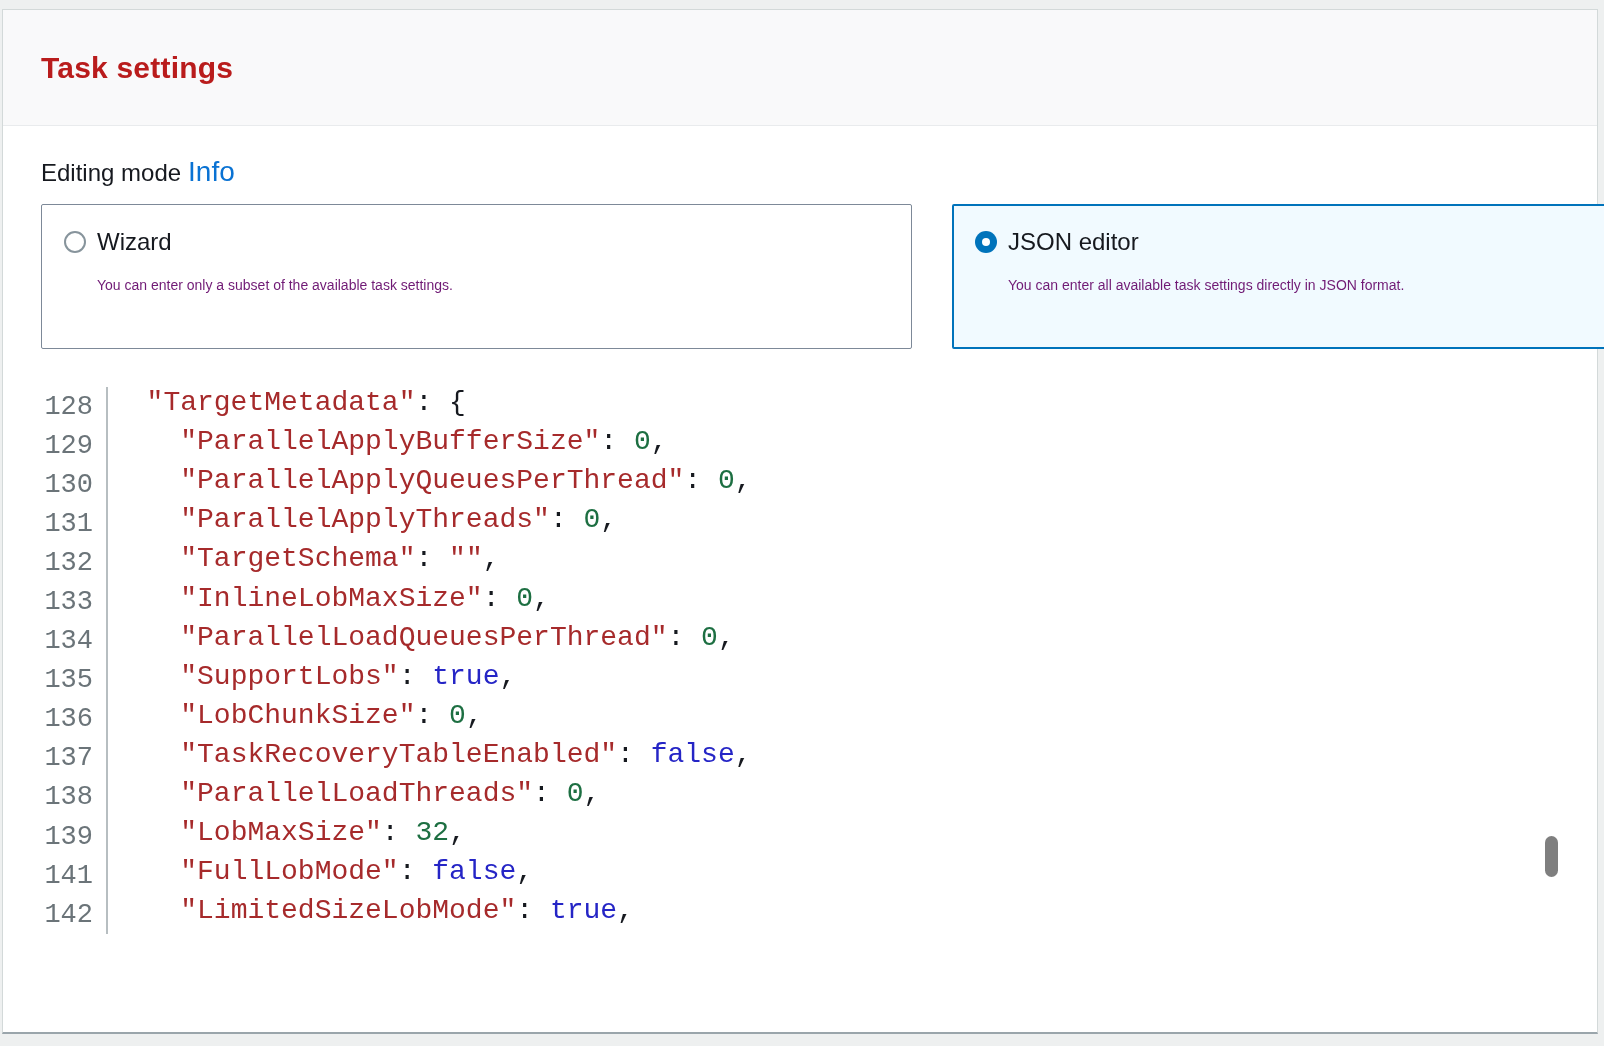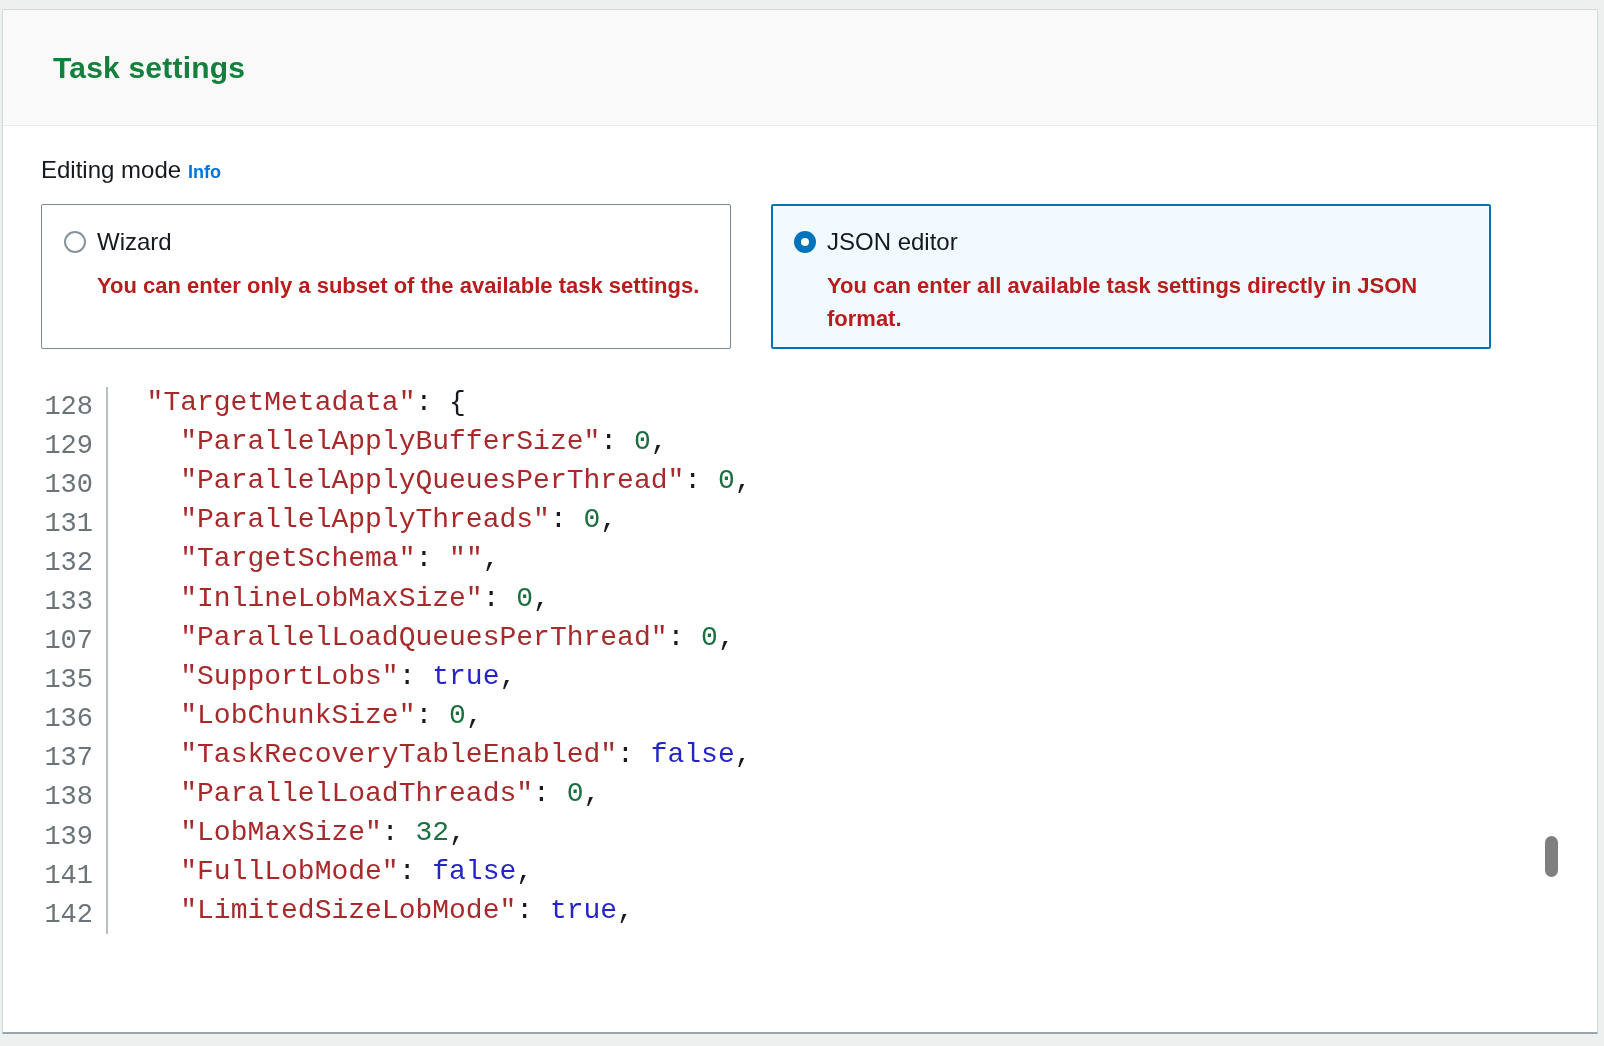--- a/index.html
+++ b/index.html
@@ -24,52 +24,52 @@
     position:absolute;left:2px;top:9px;width:1596px;height:1025px;
     background:#ffffff;
     border:1px solid #d3d9d9;
     border-bottom:2px solid #9aa5ab;
   }
   .panel-header{
     height:116px;background:#f9f9fa;border-bottom:1px solid #e9ebed;
     display:flex;align-items:center;padding-left:38px;
   }
   .panel-header h1{
-    margin:12px;font-size:30px;font-weight:700;color:#15803d;letter-spacing:.2px;
+    margin:0;font-size:30px;font-weight:700;color:#b91c1c;letter-spacing:.2px;
   }
   .panel-body{position:relative;height:calc(100% - 117px);}
   .editing-row{
     position:absolute;top:30px;left:38px;
     display:flex;align-items:baseline;gap:7px;
   }
   .em-label{font-size:24px;color:#16191f;}
   .info-link{
-    font-size:18px;font-weight:700;color:var(--accent-blue);
+    font-size:28px;font-weight:400;color:var(--accent-blue);
     text-decoration:none;cursor:pointer;
   }
   .cards{position:absolute;top:78px;left:38px;display:flex;gap:40px;}
   .card{
-    display:block;width:690px;height:145px;background:#ffffff;
+    display:block;width:871px;height:145px;background:#ffffff;
     border:1px solid #7d8998;border-radius:2px;
     padding:23px 24px 12px 22px;cursor:pointer;
   }
   .card.selected{
     width:720px;border:2px solid var(--radio-blue);
     background:var(--selected-card-bg);
     padding:22px 16px 0 21px;
   }
   .card-row{display:flex;align-items:center;gap:11px;}
   .radio{width:22px;height:22px;border-radius:50%;flex:none;}
   .radio.off{border:2px solid #87949c;background:#fff;}
   .radio.on{background:var(--radio-blue);display:flex;align-items:center;justify-content:center;}
   .radio.on::after{content:"";width:8px;height:8px;background:#fff;border-radius:50%;}
   .card-label{font-size:24px;color:#16191f;}
   .card-desc{
-    margin:13px 0 0 33px;font-size:22px;line-height:33px;
-    color:#b91c1c;max-width:612px;font-weight:bold;
+    margin:13px 0 0 33px;font-size:14px;line-height:33px;
+    color:#701a75;max-width:612px;
   }
   .editor{position:absolute;top:257px;left:0;width:1500px;}
   .code-line{
     display:flex;height:39.1px;align-items:center;
     font-family:"Liberation Mono","DejaVu Sans Mono",monospace;
   }
   .lnum{
     flex:none;width:105px;height:100%;padding-right:13px;
     display:flex;align-items:center;justify-content:flex-end;
     font-size:27px;color:var(--line-number-gray);
@@ -141,21 +141,21 @@
         </div>
         <div class="code-line">
           <span class="lnum">132</span>
           <span class="ltext"><span class="tok-punc">    </span><span><span class="tok-key">"TargetSchema"</span><span class="tok-punc">: </span><span class="tok-key">""</span><span class="tok-punc">,</span></span></span>
         </div>
         <div class="code-line">
           <span class="lnum">133</span>
           <span class="ltext"><span class="tok-punc">    </span><span><span class="tok-key">"InlineLobMaxSize"</span><span class="tok-punc">: </span><span class="tok-num">0</span><span class="tok-punc">,</span></span></span>
         </div>
         <div class="code-line">
-          <span class="lnum">107</span>
+          <span class="lnum">134</span>
           <span class="ltext"><span class="tok-punc">    </span><span><span class="tok-key">"ParallelLoadQueuesPerThread"</span><span class="tok-punc">: </span><span class="tok-num">0</span><span class="tok-punc">,</span></span></span>
         </div>
         <div class="code-line">
           <span class="lnum">135</span>
           <span class="ltext"><span class="tok-punc">    </span><span><span class="tok-key">"SupportLobs"</span><span class="tok-punc">: </span><span class="tok-bool">true</span><span class="tok-punc">,</span></span></span>
         </div>
         <div class="code-line">
           <span class="lnum">136</span>
           <span class="ltext"><span class="tok-punc">    </span><span><span class="tok-key">"LobChunkSize"</span><span class="tok-punc">: </span><span class="tok-num">0</span><span class="tok-punc">,</span></span></span>
         </div>

